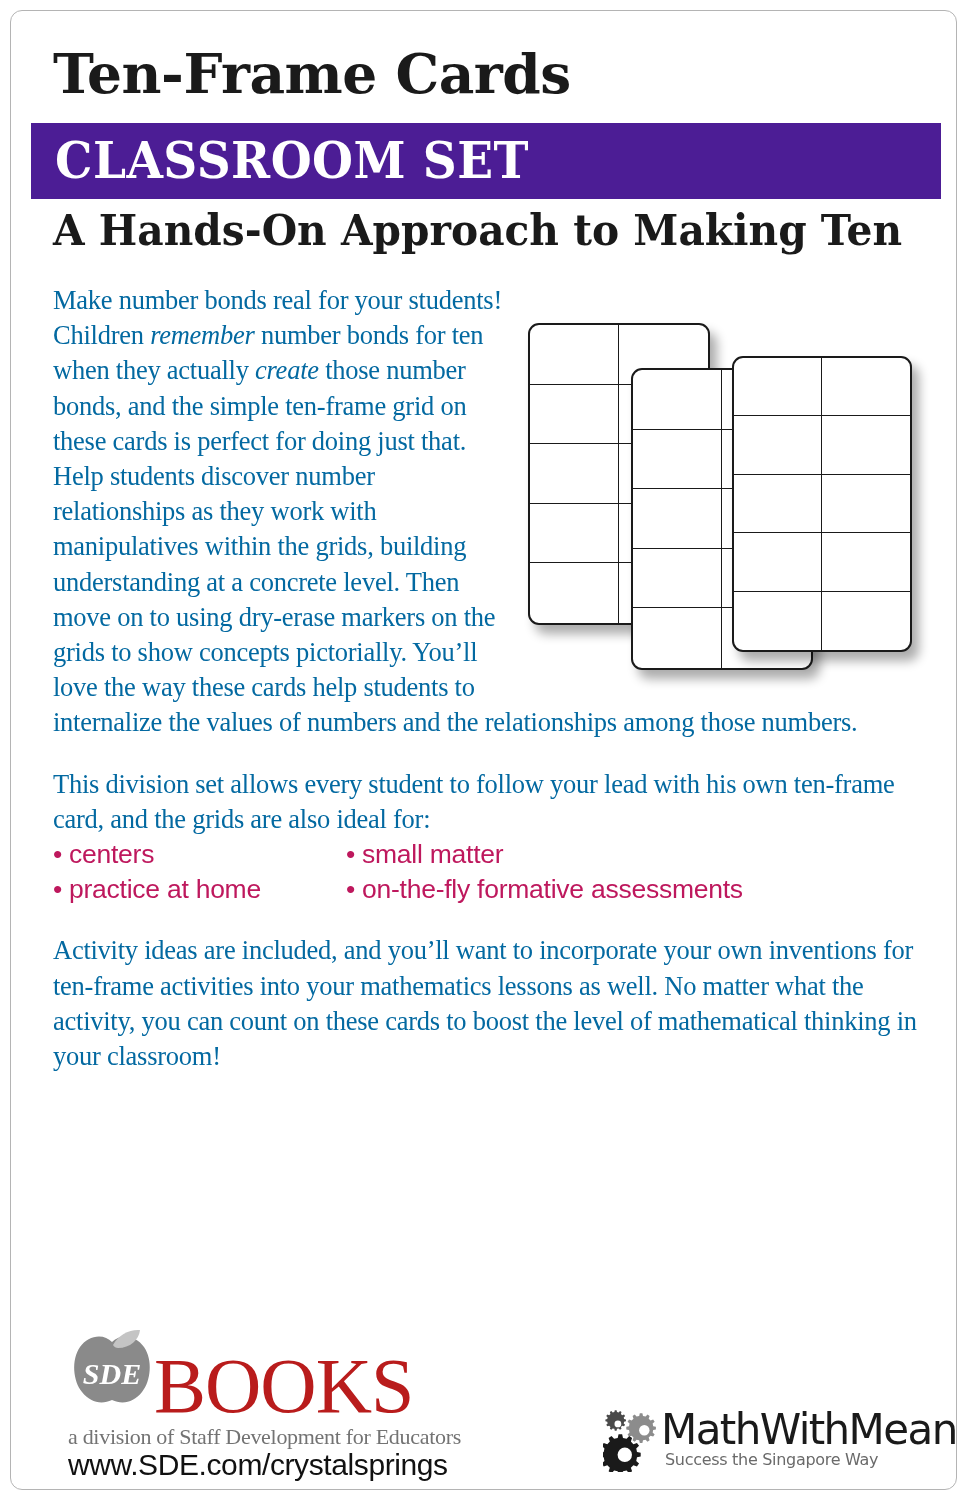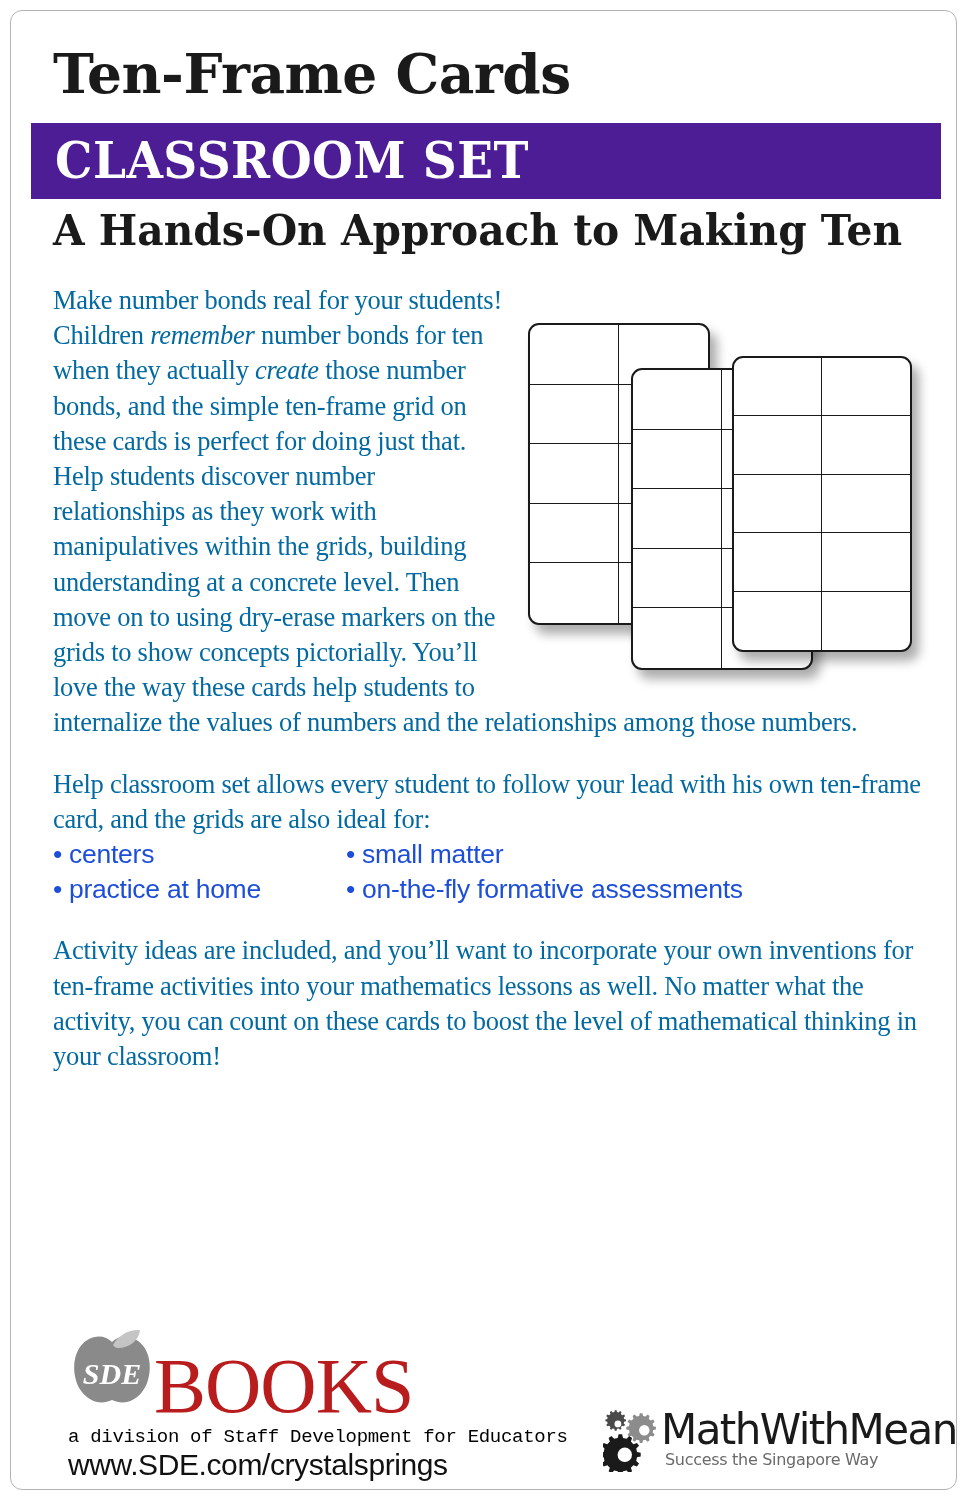--- a/index.html
+++ b/index.html
@@ -105,21 +105,21 @@
   
   .bullets {
     position: relative;
     margin-top: 0;
   }
   .bullet-row {
     display: flex;
     font-family: "Liberation Sans", sans-serif;
     font-size: 26.5px;
     line-height: 35.2px;
-    color: #1d4ed8;
+    color: #be185d;
     letter-spacing: -0.25px;
   }
   .bcol1 { width: 293px; flex: 0 0 293px; }
   .bcol2 { flex: 1; }
   .bdot { display: inline-block; margin-right: 7px; }
 
   
   .tf-card {
     position: absolute;
     background: #ffffff;
@@ -171,24 +171,24 @@
     font-family: "Liberation Serif", serif;
     font-size: 78px;
     line-height: 82px;
     color: #b91c1c;
     white-space: nowrap;
     letter-spacing: -1px;
   }
   .cs-division {
     position: absolute;
     left: 12px; top: 112px;
-    font-family: Liberation Mono, monospace;
-    font-size: 19px;
+    font-family: Liberation Serif, serif;
+    font-size: 22px;
     line-height: 22px;
-    color: #000000;
+    color: #737373;
     white-space: nowrap;
     letter-spacing: -0.3px;
   }
   .cs-url {
     position: absolute;
     left: 12px; top: 134px;
     font-family: "Liberation Sans", sans-serif;
     font-size: 30px;
     line-height: 34px;
     color: #111111;
@@ -274,21 +274,21 @@
         <div class="tf-cell c2 r4"></div>
         <div class="tf-cell c1 r5"></div>
         <div class="tf-cell c2 r5"></div>
       </div>
     </div>
 
     <p class="para"><span>Make number bonds real for your students! Children </span><em>remember</em><span> number bonds for ten when they actually </span><em>create</em><span> those number bonds, and the simple ten-frame grid on these cards is perfect for doing just that. Help students discover number relationships as they work with manipulatives within the grids, building understanding at a concrete level. Then move on to using dry-erase markers on the grids to show concepts pictorially. You’ll love the way these cards help students to internalize the values of numbers and the relationships among those numbers.</span></p>
 
     <div class="gap-a"></div>
 
-    <p class="para">Help classroom set allows every student to follow your lead with his own ten-frame card, and the grids are also ideal for:</p>
+    <p class="para">This division set allows every student to follow your lead with his own ten-frame card, and the grids are also ideal for:</p>
 
     <div class="bullets">
       <div class="bullet-row">
         <div class="bcol1"><span class="bdot">•</span><span>centers</span></div>
         <div class="bcol2"><span class="bdot">•</span><span>small matter</span></div>
       </div>
       <div class="bullet-row">
         <div class="bcol1"><span class="bdot">•</span><span>practice at home</span></div>
         <div class="bcol2"><span class="bdot">•</span><span>on-the-fly formative assessments</span></div>
       </div>

